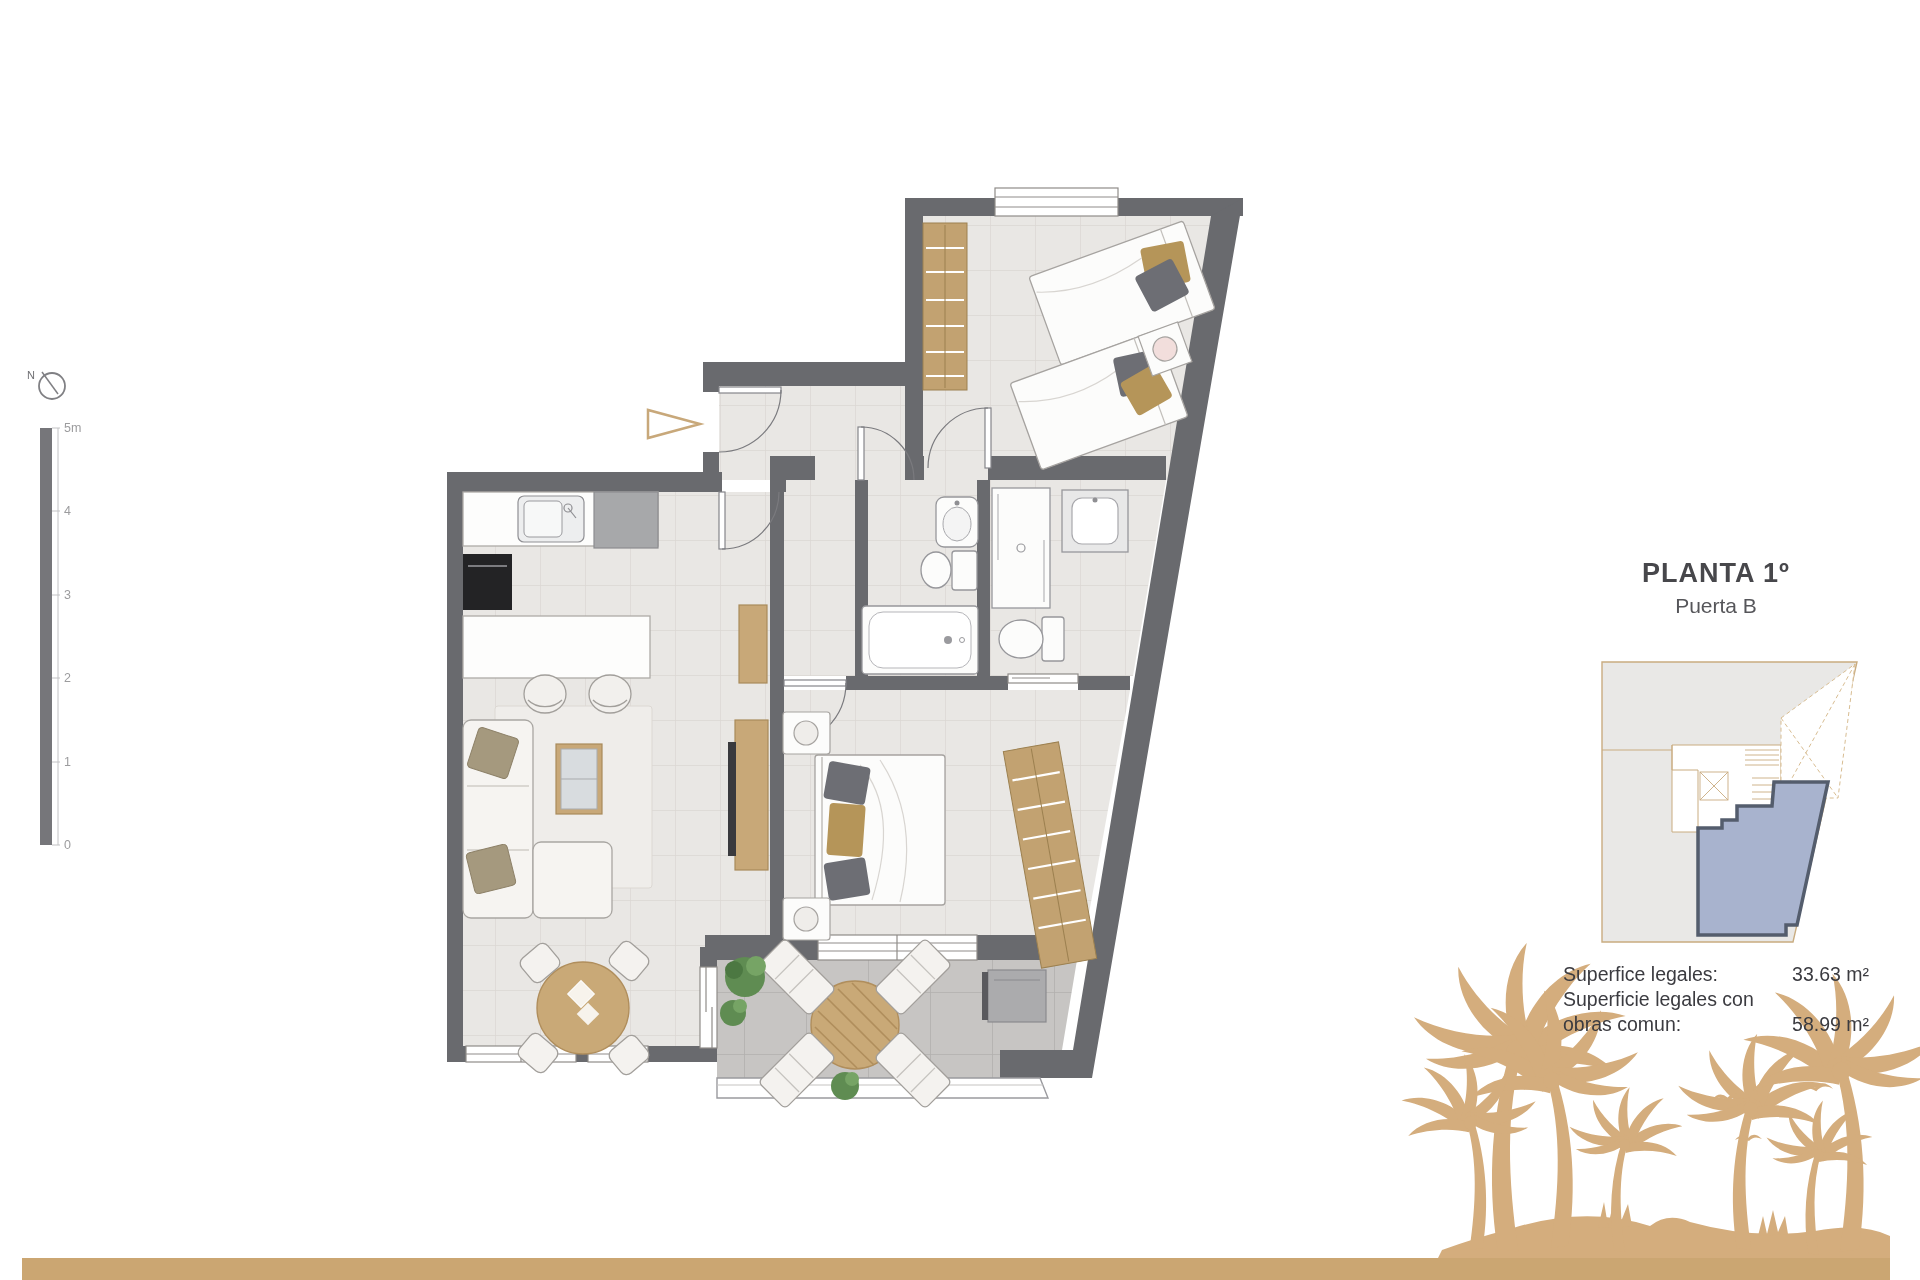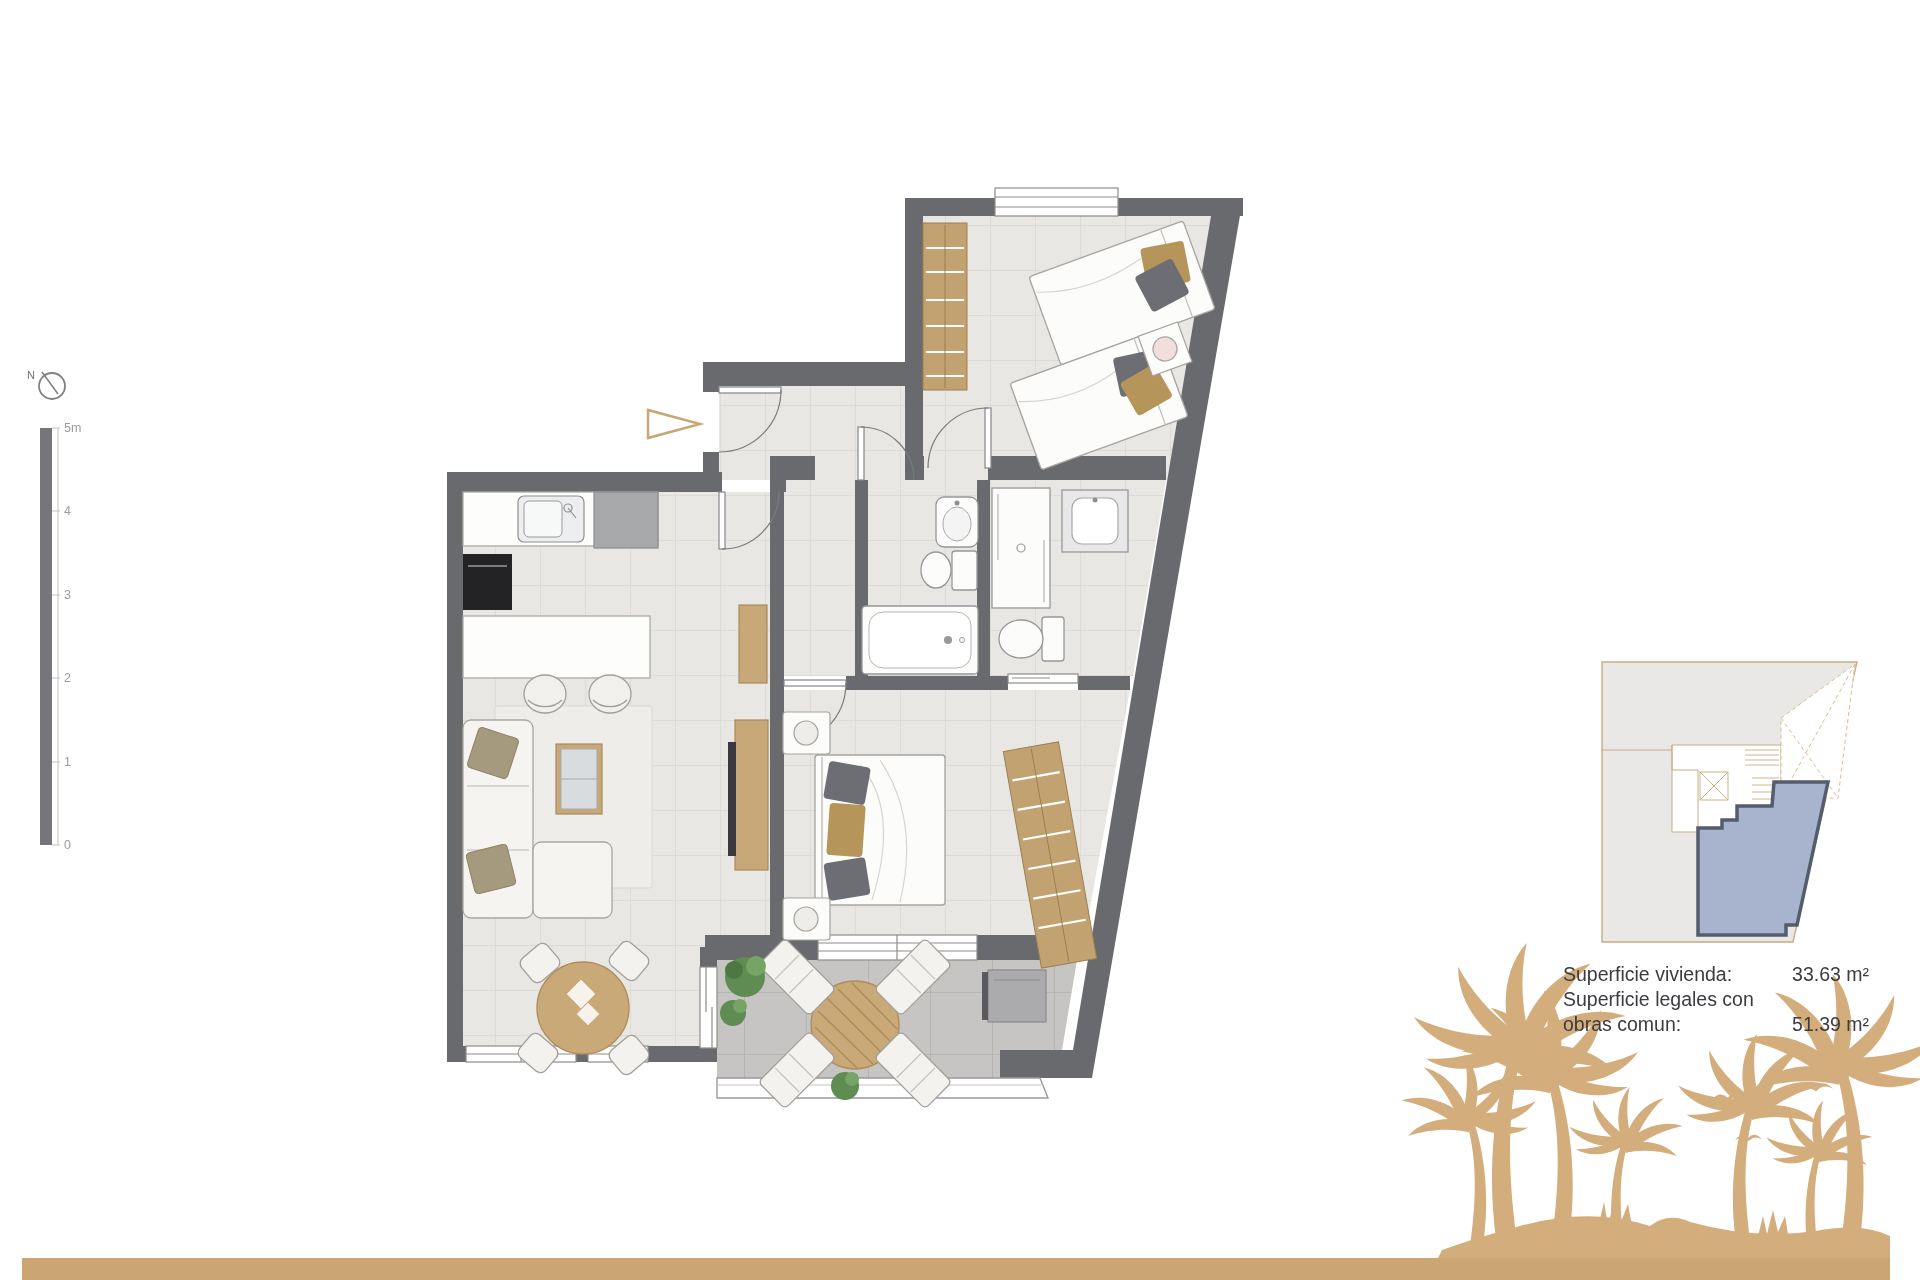--- a/index.html
+++ b/index.html
@@ -419,28 +419,32 @@
     <use href="#palm" transform="translate(1618,1252) scale(0.8)"></use>
     <use href="#palm" transform="translate(1742,1250) scale(1.05)"></use>
     <use href="#palm" transform="translate(1852,1252) scale(-1.35,1.35)"></use>
     <use href="#palm" transform="translate(1812,1255) scale(0.75)"></use>
     <use href="#bird" transform="translate(1712,1100) scale(1.2)"></use>
     <use href="#bird" transform="translate(1798,1090) scale(1.3)"></use>
     <use href="#bird" transform="translate(1735,1140)"></use>
   </g>
 </svg>
 
+  <div class="title-block">
+    <div class="t">PLANTA 1º</div>
+    <div class="s">Puerta B</div>
+  </div>
 
   <div class="areas">
     <div class="row">
-      <span>Superficie vivienda:</span>
+      <span>Superfice legales:</span>
       <span>33.63 m²</span>
     </div>
     <div class="row">
       <span>Superficie legales con</span>
     </div>
     <div class="row">
       <span>obras comun:</span>
-      <span>51.39 m²</span>
+      <span>58.99 m²</span>
     </div>
   </div>
 
 </div>
 
 </body></html>

